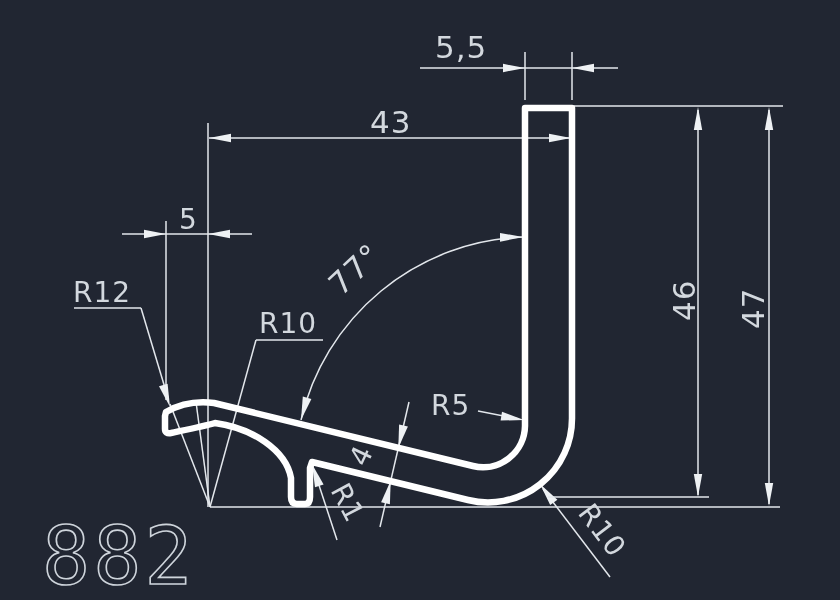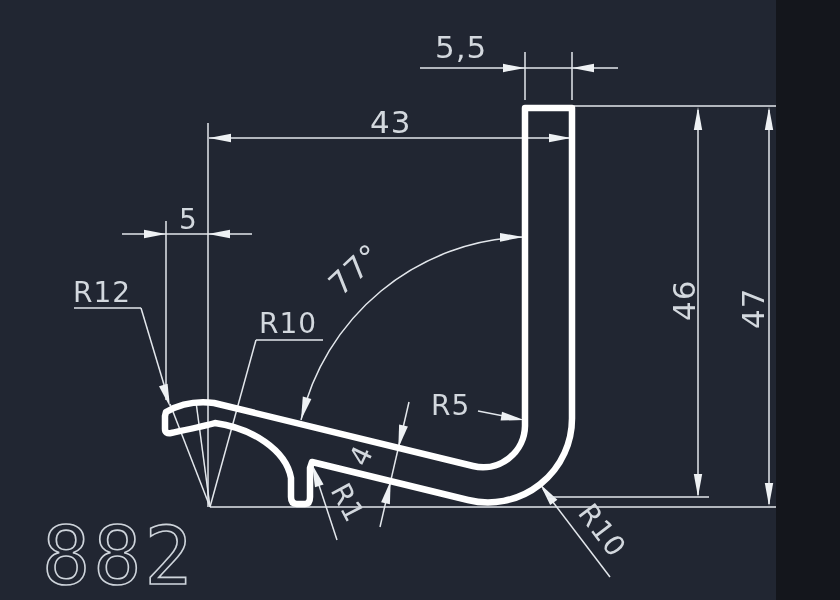--- a/index.html
+++ b/index.html
@@ -1,17 +1,17 @@
 <!DOCTYPE html>
 <html><head>
 <meta charset="utf-8">
 <style>
   html,body{margin:0;padding:0;background:#14161c;}
   .canvas-wrap{
-    width:776px;height:600px;
+    width:840px;height:600px;
     background:#212632;
     position:relative;
     overflow:hidden;
     font-family:"DejaVu Sans", sans-serif;
   }
   svg{display:block;}
   .profile{
     fill:none;stroke:#ffffff;stroke-width:6.5;
     stroke-linejoin:round;stroke-linecap:round;
   }

